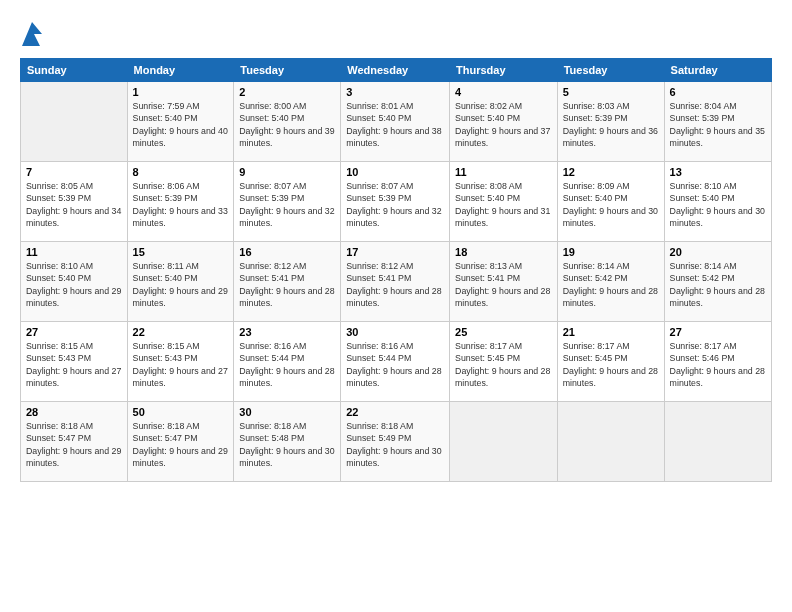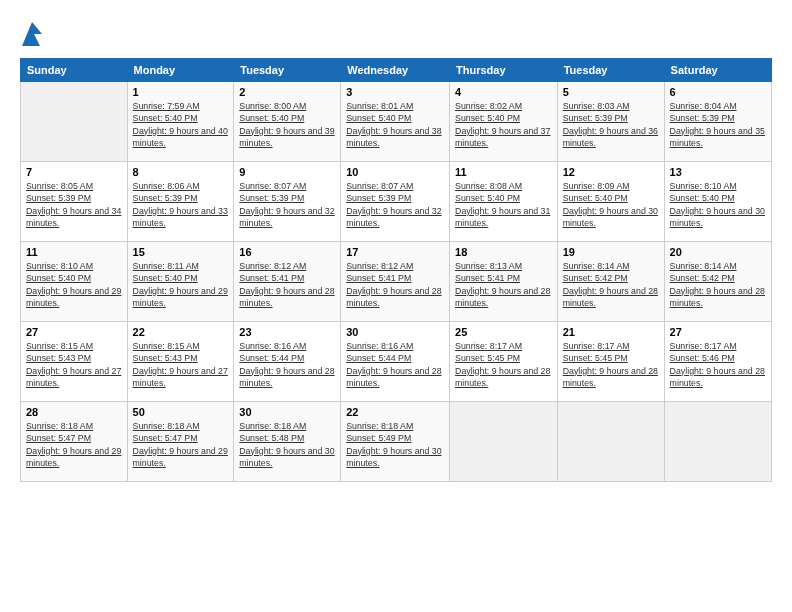--- a/index.html
+++ b/index.html
@@ -82,21 +82,20 @@
     .day-num {
       font-weight: bold;
       font-size: 11px;
       display: block;
       margin-bottom: 2px;
     }
     .day-info {
       font-size: 8.8px;
       color: #333;
       line-height: 1.4;
-      text-decoration: underline;
     }
     .empty-cell {
       background: #f0f0f0 !important;
     }
   </style>
 </head>
 <body>
 
 <div class="page">
   <div class="header">

